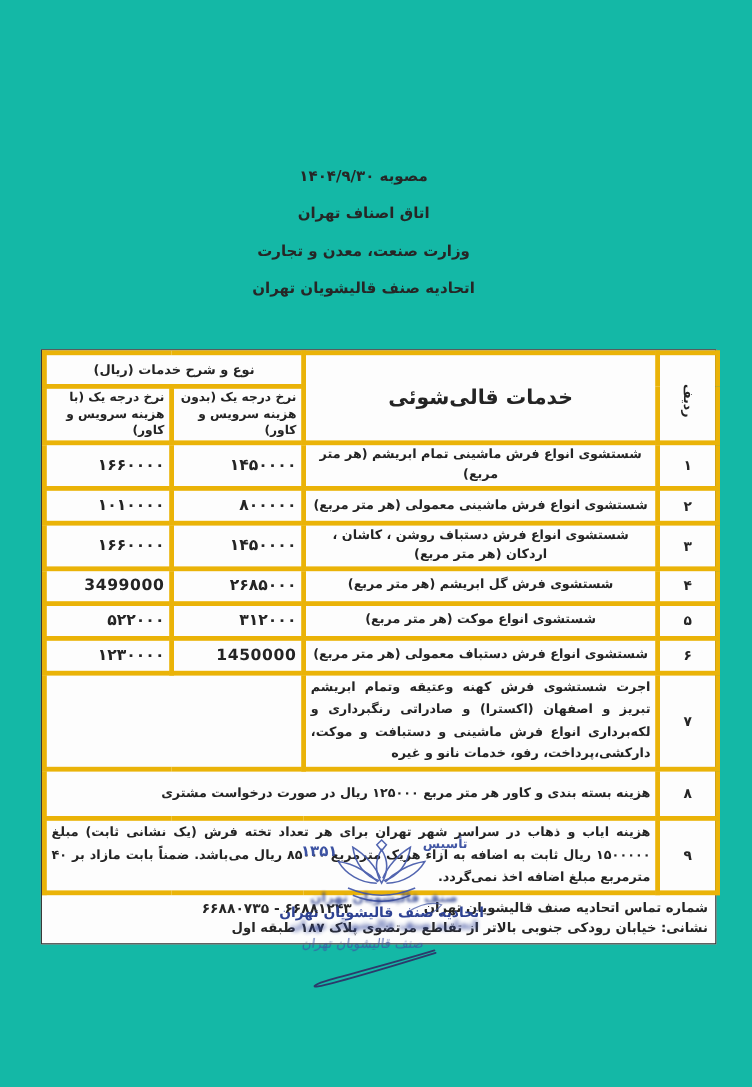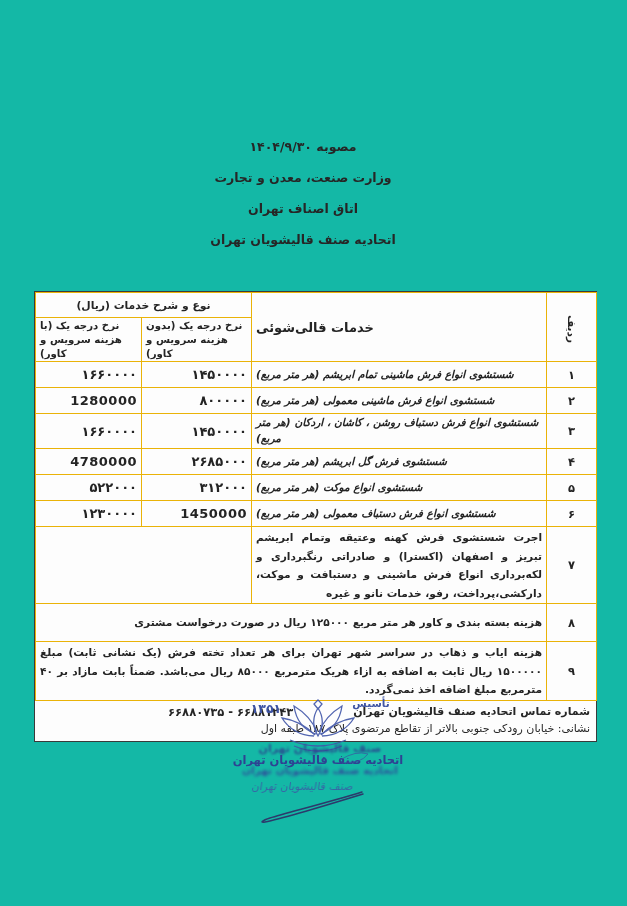--- a/index.html
+++ b/index.html
@@ -26,67 +26,67 @@
   .doc-frame{
     position:absolute;left:34px;top:291px;width:561px;
     border:1.5px solid #3a3a3a;
     background:#fdfdfd;
   }
   table.rate-table{
     width:100%;border-collapse:collapse;direction:rtl;
     table-layout:fixed;
   }
   table.rate-table td{
-    border:1px solid #eab308;
+    border:4px solid #eab308;
     padding:1px 4px;
     vertical-align:middle;
     font-weight:bold;color:#242424;
   }
   col.c-radif{width:50px;}
   col.c-serv{width:295px;}
   col.c-without{width:110px;}
   col.c-with{width:106px;}
 
   .h-group{height:22px;text-align:center;font-size:10.8px;}
-  .h-price{height:34px;text-align:left;font-size:10.2px;line-height:1.35;padding:1px 2px;}
-  .h-serv{text-align:left;font-size:13px;}
+  .h-price{height:34px;text-align:right;font-size:10.2px;line-height:1.35;padding:1px 2px;}
+  .h-serv{text-align:center;font-size:17px;}
   .h-radif{text-align:center;}
   .h-radif span{display:inline-block;transform:rotate(90deg);font-size:10.5px;}
 
   td.cell-num{text-align:center;font-size:11.5px;}
-  td.cell-serv{font-size:10.6px;text-align:left;padding-right:7px;line-height:1.5;font-style:italic;}
+  td.cell-serv{font-size:10.6px;text-align:center;padding-right:7px;line-height:1.5;}
   td.cell-price{text-align:right;font-size:13px;letter-spacing:.5px;}
   tr.r-std td{height:23px;}
   tr.r-tall td{height:70px;}
   td.cell-long{font-size:10.6px;text-align:justify;text-align-last:right;direction:rtl;
                padding:3px 8px 3px 10px;line-height:1.75;}
   tr.r-8 td{height:35px;margin-left:28px;}
   tr.r-9 td{height:50px;}
 
   
   .frame-footer{direction:rtl;padding:3px 6px 4px 6px;}
   .contact-line{display:flex;align-items:center;font-size:11px;font-weight:bold;color:#262626;height:16px;}
   .contact-line .lbl{white-space:nowrap;}
   .contact-line .phones{margin-right:60px;direction:ltr;letter-spacing:.5px;font-size:11.5px;}
-  .address-line{font-size:11px;font-weight:normal;color:#262626;height:17px;line-height:17px;
+  .address-line{font-size:11px;font-weight:bold;color:#262626;height:17px;line-height:17px;
                 text-align:right;white-space:nowrap;}
 
   
   .stamp-wrap{position:absolute;left:228px;top:690px;width:184px;height:142px;}
   .stamp-wrap svg{display:block;}
 </style>
 </head>
 <body>
 
 <div class="page">
 
   <div class="doc-header">
     <div class="hline">مصوبه ۱۴۰۴/۹/۳۰</div>
+    <div class="hline">اتاق اصناف تهران</div>
     <div class="hline">وزارت صنعت، معدن و تجارت</div>
-    <div class="hline">اتاق اصناف تهران</div>
     <div class="hline">اتحادیه صنف قالیشویان تهران</div>
   </div>
 
   <div class="doc-frame">
     <table class="rate-table">
       <colgroup>
         <col class="c-radif">
           <col class="c-serv">
           <col class="c-without">
           <col class="c-with">
@@ -107,33 +107,33 @@
         <tr class="r-std">
           <td class="cell-num">۱</td>
           <td class="cell-serv">شستشوی انواع فرش ماشینی تمام ابریشم (هر متر مربع)</td>
           <td class="cell-price">۱۴۵۰۰۰۰</td>
           <td class="cell-price">۱۶۶۰۰۰۰</td>
         </tr>
         <tr class="r-std">
           <td class="cell-num">۲</td>
           <td class="cell-serv">شستشوی انواع فرش ماشینی معمولی (هر متر مربع)</td>
           <td class="cell-price">۸۰۰۰۰۰</td>
-          <td class="cell-price">1280000</td>
+          <td class="cell-price">۱۰۱۰۰۰۰</td>
         </tr>
         <tr class="r-std">
           <td class="cell-num">۳</td>
           <td class="cell-serv">شستشوی انواع فرش دستباف روشن ، کاشان ، اردکان (هر متر مربع)</td>
           <td class="cell-price">۱۴۵۰۰۰۰</td>
           <td class="cell-price">۱۶۶۰۰۰۰</td>
         </tr>
         <tr class="r-std">
           <td class="cell-num">۴</td>
           <td class="cell-serv">شستشوی فرش گل ابریشم (هر متر مربع)</td>
           <td class="cell-price">۲۶۸۵۰۰۰</td>
-          <td class="cell-price">4780000</td>
+          <td class="cell-price">3499000</td>
         </tr>
         <tr class="r-std">
           <td class="cell-num">۵</td>
           <td class="cell-serv">شستشوی انواع موکت (هر متر مربع)</td>
           <td class="cell-price">۳۱۲۰۰۰</td>
           <td class="cell-price">۵۲۲۰۰۰</td>
         </tr>
         <tr class="r-std">
           <td class="cell-num">۶</td>
           <td class="cell-serv">شستشوی انواع فرش دستباف معمولی (هر متر مربع)</td>

